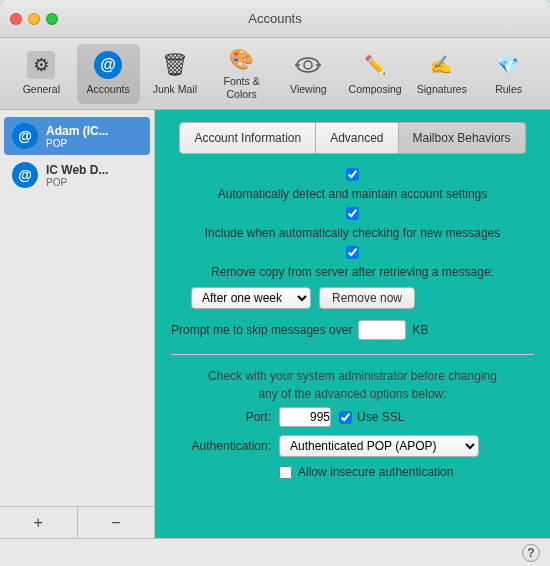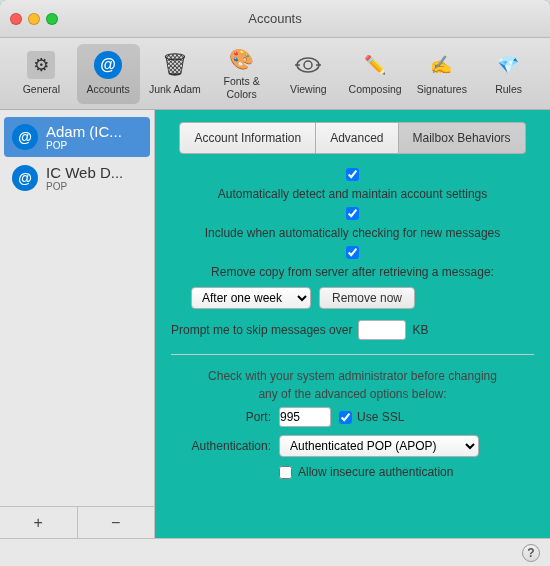--- a/index.html
+++ b/index.html
@@ -132,21 +132,21 @@
       background: #0078d7;
       display: flex;
       align-items: center;
       justify-content: center;
       color: white;
       font-size: 14px;
       font-weight: bold;
       flex-shrink: 0;
     }
     .account-info { display: flex; flex-direction: column; }
-    .account-label { font-size: 15px; font-weight: 400; }
+    .account-label { font-size: 12px; font-weight: 700; }
     .account-type { font-size: 10px; color: #666; }
     .sidebar-footer {
       height: 32px;
       border-top: 1px solid #c0c0c0;
       display: flex;
       align-items: center;
     }
     .sidebar-btn {
       width: 50%;
       height: 100%;
@@ -271,21 +271,21 @@
       width: 100px;
       flex-shrink: 0;
     }
     .port-input {
       width: 52px;
       height: 20px;
       border: 1px solid #b0b0b0;
       border-radius: 3px;
       background: white;
       font-size: 12px;
-      text-align: left;
+      text-align: right;
     }
     .ssl-row {
       display: flex;
       align-items: center;
       gap: 5px;
     }
     .auth-select {
       width: 200px;
       height: 22px;
     }
@@ -384,21 +384,21 @@
     <div class="toolbar-item">
       <div class="toolbar-icon icon-general">⚙</div>
       <span class="toolbar-label">General</span>
     </div>
     <div class="toolbar-item active">
       <div class="toolbar-icon icon-accounts">@</div>
       <span class="toolbar-label">Accounts</span>
     </div>
     <div class="toolbar-item">
       <div class="toolbar-icon icon-junk">🗑</div>
-      <span class="toolbar-label">Junk Adam</span>
+      <span class="toolbar-label">Junk Mail</span>
     </div>
     <div class="toolbar-item">
       <div class="toolbar-icon icon-fonts">🎨</div>
       <span class="toolbar-label">Fonts &amp; Colors</span>
     </div>
     <div class="toolbar-item">
       <div class="toolbar-icon icon-viewing">
         <svg width="26" height="20" viewBox="0 0 26 20">
           <ellipse cx="13" cy="10" rx="11" ry="7" fill="none" stroke="#555" stroke-width="1.5"></ellipse>
           <circle cx="13" cy="10" r="4" fill="none" stroke="#555" stroke-width="1.5"></circle>

